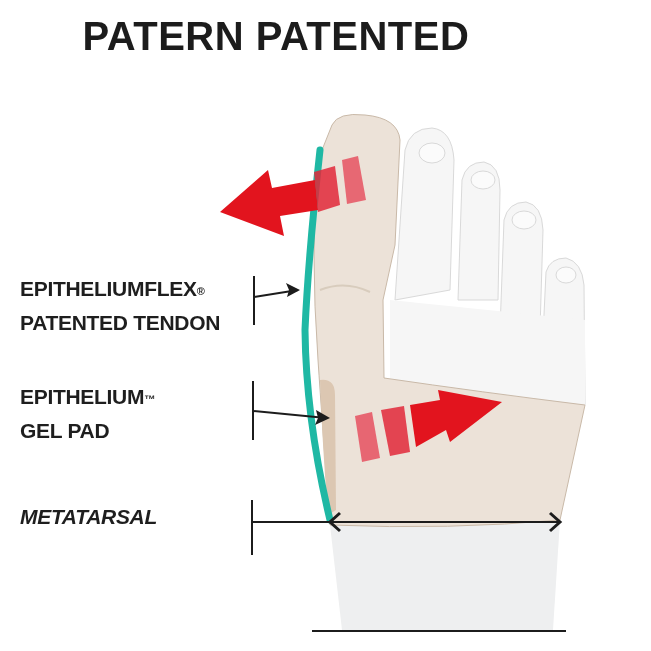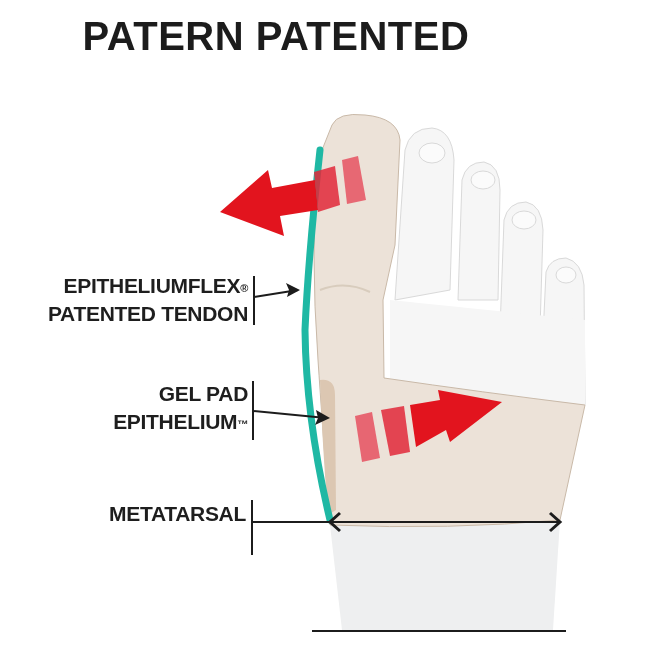--- a/index.html
+++ b/index.html
@@ -1,19 +1,19 @@
 <!DOCTYPE html>
 <html><head>
 <meta charset="utf-8">
 <style>
   html,body{margin:0;padding:0;background:#fff;}
   body{width:651px;height:651px;position:relative;overflow:hidden;font-family:"Liberation Sans","DejaVu Sans",sans-serif;}
   .title{position:absolute;top:14px;left:0;width:552px;text-align:center;font-size:40px;font-weight:bold;color:#1c1c1c;letter-spacing:0.5px;}
   svg.art{position:absolute;left:0;top:0;}
-  .label{position:absolute;font-weight:bold;color:#1e1e1e;font-size:21px;line-height:28px;text-align:right;letter-spacing:-0.3px;}
+  .label{position:absolute;font-weight:bold;color:#1e1e1e;font-size:21px;line-height:34px;text-align:left;letter-spacing:-0.3px;}
   .label sup{font-size:11px;vertical-align:top;position:relative;top:2px;}
 </style>
 </head>
 <body>
 
 <div class="title">PATERN PATENTED</div>
 
 <svg class="art" width="651" height="651" viewBox="0 0 651 651">
 
   <path d="M330 525 L560 520 L553 630 L342 630 Z" fill="#eeeff0"></path>
@@ -68,18 +68,18 @@
     <polyline points="340,513 330,522 340,531"></polyline>
     <polyline points="550,513 560,522 550,531"></polyline>
   </g>
 </svg>
 
 <div class="label" style="left:20px;top:272px;width:228px;">
   <div><span>EPITHELIUMFLEX</span><sup>®</sup></div>
   <div>PATENTED TENDON</div>
 </div>
 <div class="label" style="left:20px;top:380px;width:228px;">
+  <div><span>EPITHELIUM</span><sup>™</sup></div>
   <div>GEL PAD</div>
-  <div><span>EPITHELIUM</span><sup>™</sup></div>
 </div>
-<div class="label" style="left:20px;top:500px;width:226px;">
+<div class="label" style="left:20px;top:500px;width:226px;font-style:italic;">
   <div><span>METATARSAL</span></div>
 </div>
 
 </body></html>

